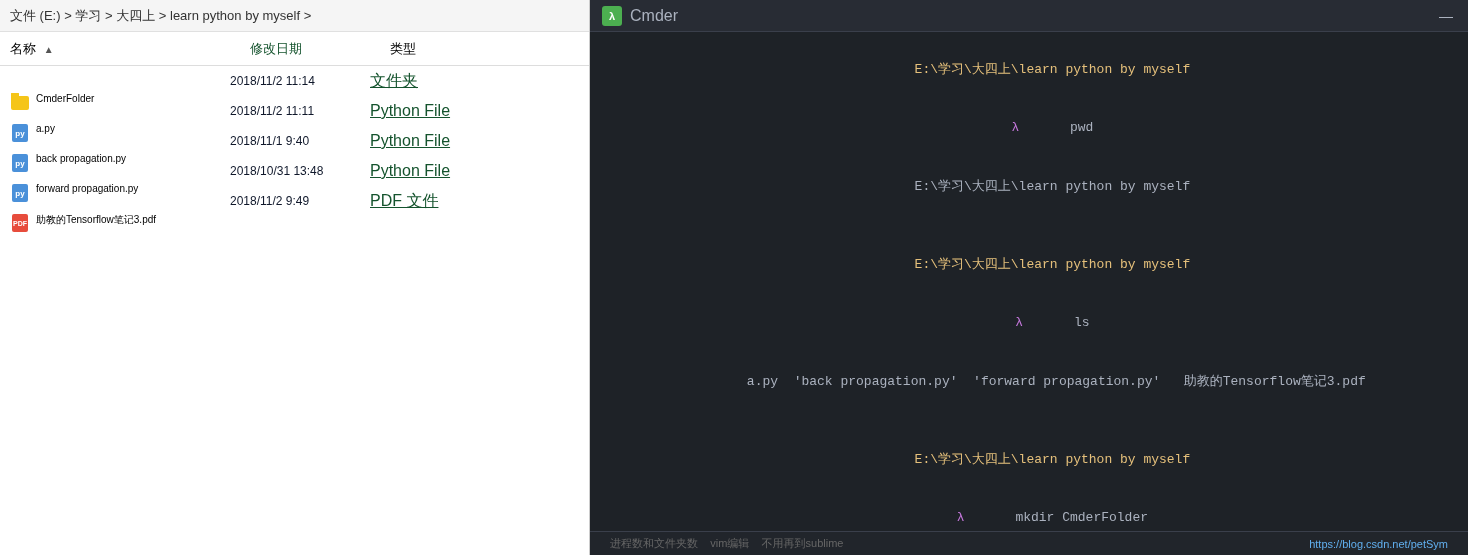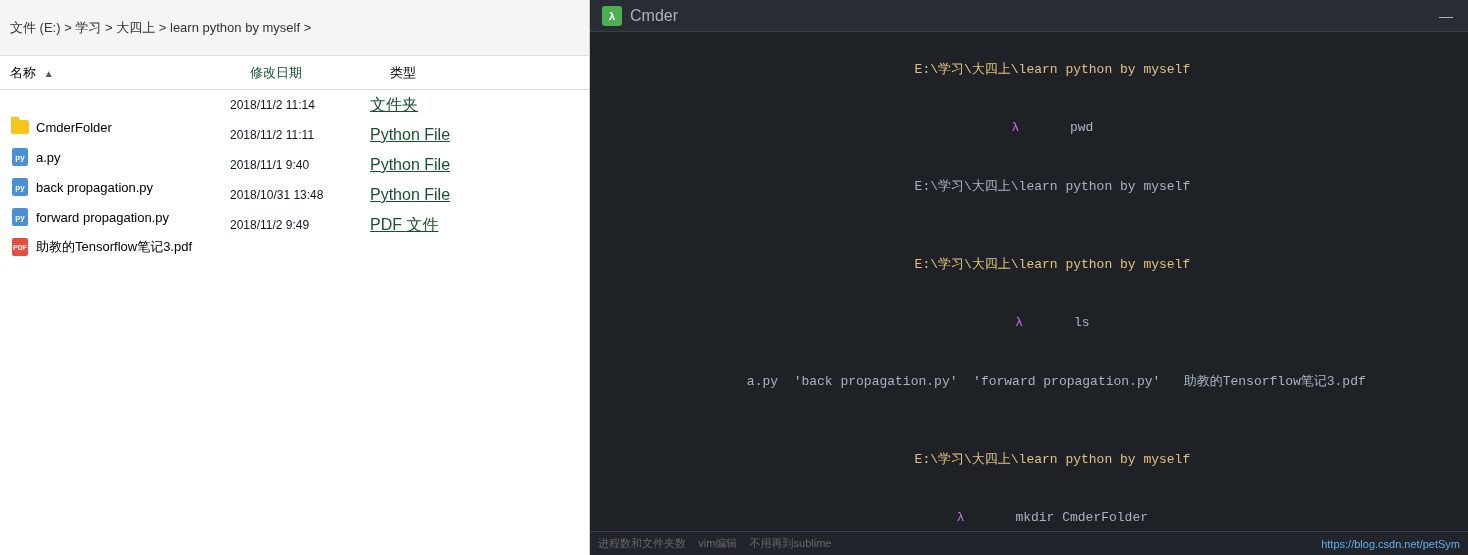--- a/index.html
+++ b/index.html
@@ -17,21 +17,21 @@
       width: 590px;
       height: 555px;
       background: #fff;
       border-right: 1px solid #ccc;
       display: flex;
       flex-direction: column;
       flex-shrink: 0;
     }
 
     #breadcrumb-bar {
-      height: 56px;
+      height: 32px;
       display: flex;
       align-items: center;
       padding: 0 10px;
       font-size: 13px;
       color: #000;
       border-bottom: 1px solid #e0e0e0;
       background: #f5f5f5;
     }
 
     #breadcrumb-bar span {
@@ -132,27 +132,27 @@
       color: white;
       font-size: 7px;
       font-weight: bold;
     }
     .icon-pdf::after {
       content: 'PDF';
     }
 
     .file-name-cell {
       width: 220px;
-      font-size: 13px;
+      font-size: 10px;
       color: #000;
       white-space: nowrap;
       overflow: hidden;
       text-overflow: ellipsis;
       display: flex;
-      align-items: center;
+      align-items: flex-start;
       margin-top: 44px;
     }
 
     .file-date-cell {
       width: 140px;
       font-size: 12px;
       color: #0f172a;
     }
 
     .file-type-cell {
@@ -237,21 +237,21 @@
     .term-cmd { color: #abb2bf; margin-left: 43px; }
     .term-output { color: #abb2bf; }
     @keyframes blink { 50% { opacity: 0; } }
 
     #terminal-footer {
       height: 24px;
       background: #21252b;
       border-top: 1px solid #3a3f4b;
       display: flex;
       align-items: center;
-      padding: 0 8px;
+      padding: 0 20px;
       font-size: 11px;
       color: #666;
     }
 
     .footer-left { flex: 1; }
     .footer-right { color: #61afef; font-size: 11px; }
   </style>
 </head>
 <body>
 

